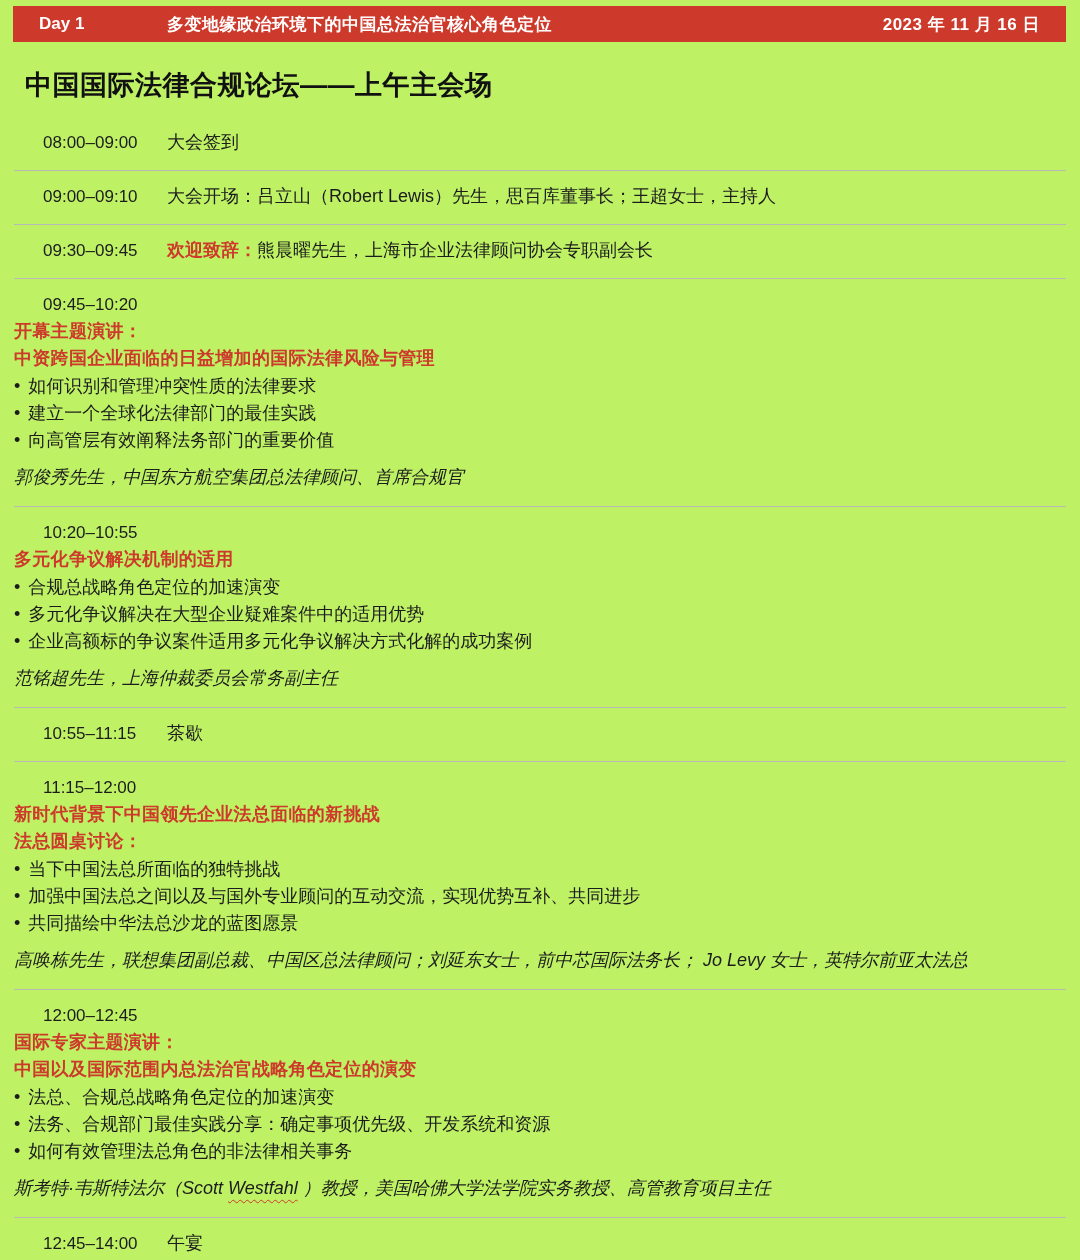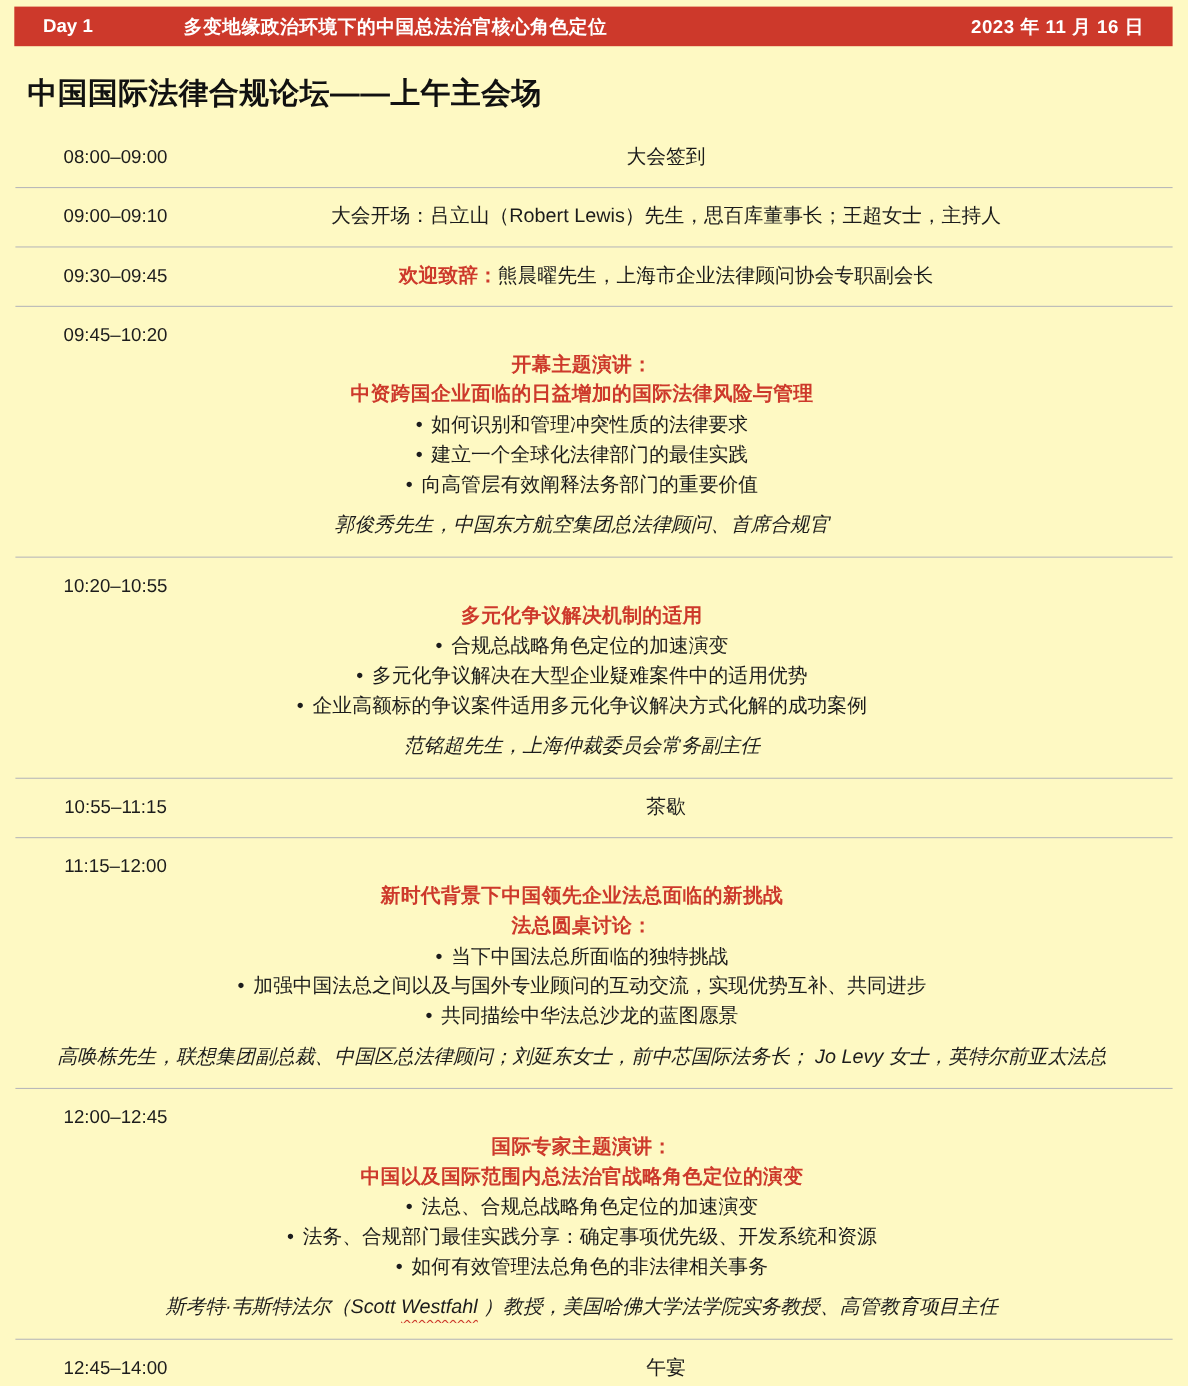--- a/index.html
+++ b/index.html
@@ -1,17 +1,17 @@
 <!DOCTYPE html>
 <html style="--accent: #cd392b;"><head>
 <meta charset="utf-8">
 <style>
   html,body { margin:0; padding:0; background:#ffffff; }
   .page {
-    width:1080px; height:1260px; background:#fef9c3; overflow:hidden;
+    width:1080px; height:1260px; background:#bef264; overflow:hidden;
     font-family:"Liberation Sans","DejaVu Sans",sans-serif;
     color:#1c1c1c; position:relative; box-sizing:border-box;
   }
   
   .topbar {
     margin:6px 14px 0 13px; height:36px;
     background:var(--accent,#c8392c); color:#fff;
     display:flex; align-items:center;
     font-weight:bold; font-size:17px;
   }
@@ -22,21 +22,20 @@
   .main-title {
     margin:27px 0 0 25px;
     font-size:27px; line-height:33px; font-weight:bold; color:#111;
     letter-spacing:0.5px;
   }
   
   .schedule { margin-top:15px; }
   .row {
     display:flex; margin:0 14px;
     border-bottom:1px solid #b9b9b9;
-    text-align:center;
   }
   .row.simple { padding:13px 0 15px; }
   .row.session { padding:12px 0 16px;flex-direction:column; }
   .time {
     width:124px; padding-left:29px; flex-shrink:0;
     font-size:17px; line-height:25px; color:#1c1c1c; white-space:nowrap;
   }
   .row.session .time { line-height:27px; }
   .content { flex:1; font-size:18px; line-height:25px; padding-right:22px; }
   .red-label { color:var(--accent,#cf3a2c); font-weight:bold; }

